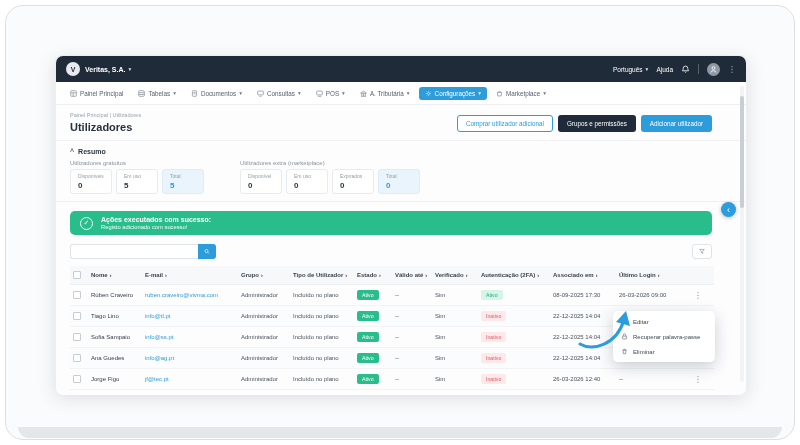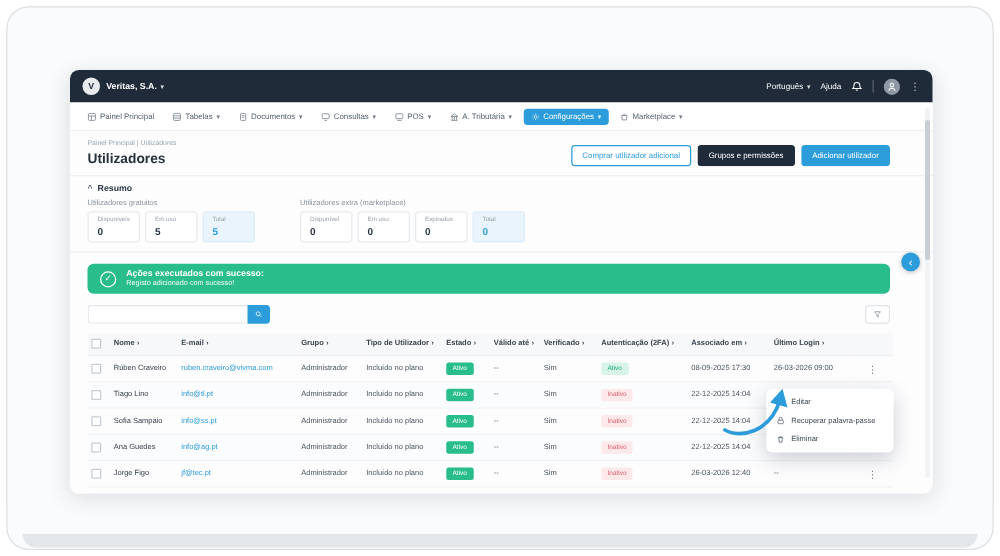--- a/index.html
+++ b/index.html
@@ -20,21 +20,21 @@
   .tb-divider{width:1px;height:10px;background:rgba(255,255,255,.25);}
   .avatar{width:13px;height:13px;border-radius:50%;background:#8f99a5;display:flex;align-items:center;justify-content:center;}
   .kebab{font-size:8px;color:#cdd3da;}
   
   .nav{height:22px;display:flex;align-items:center;gap:3px;padding:0 8px;border-bottom:1px solid #edf0f2;background:#fff;}
   .nav-item{display:flex;align-items:center;gap:3px;font-size:6.3px;color:#566170;padding:3px 6px;border-radius:3px;white-space:nowrap;}
   .nav-item.active{background:#2d9cdb;color:#fff;}
   .nicon{width:7px;height:7px;stroke:currentColor;stroke-width:1;fill:none;opacity:.75;flex:0 0 auto;}
   
   .content{padding:5px 34px 0 14px;background:#fdfdfe;border-radius:0 0 7px 7px;height:290px;box-sizing:border-box;position:relative;}
-  .title-row{display:flex;justify-content:space-between;align-items:flex-end;margin-top:2px;}
+  .title-row{display:flex;justify-content:space-between;align-items:flex-start;margin-top:2px;}
   .breadcrumb{font-size:5.5px;color:#9aa3ad;}
   .page-title{font-size:11px;font-weight:bold;color:#26313d;margin-top:3px;}
   .actions{display:flex;gap:5px;margin-top:3px;}
   .btn{font-size:6.3px;padding:4px 8px;border-radius:3px;border:1px solid transparent;white-space:nowrap;cursor:pointer;
        font-family:"Liberation Sans",sans-serif;}
   .btn.outline{border-color:#2d9cdb;color:#2d9cdb;background:#fff;}
   .btn.dark{background:#1f2b3a;color:#fff;}
   .btn.primary{background:#2d9cdb;color:#fff;}
   .divider{height:1px;background:#eef0f3;margin:7px -34px 0 -14px;}
   

